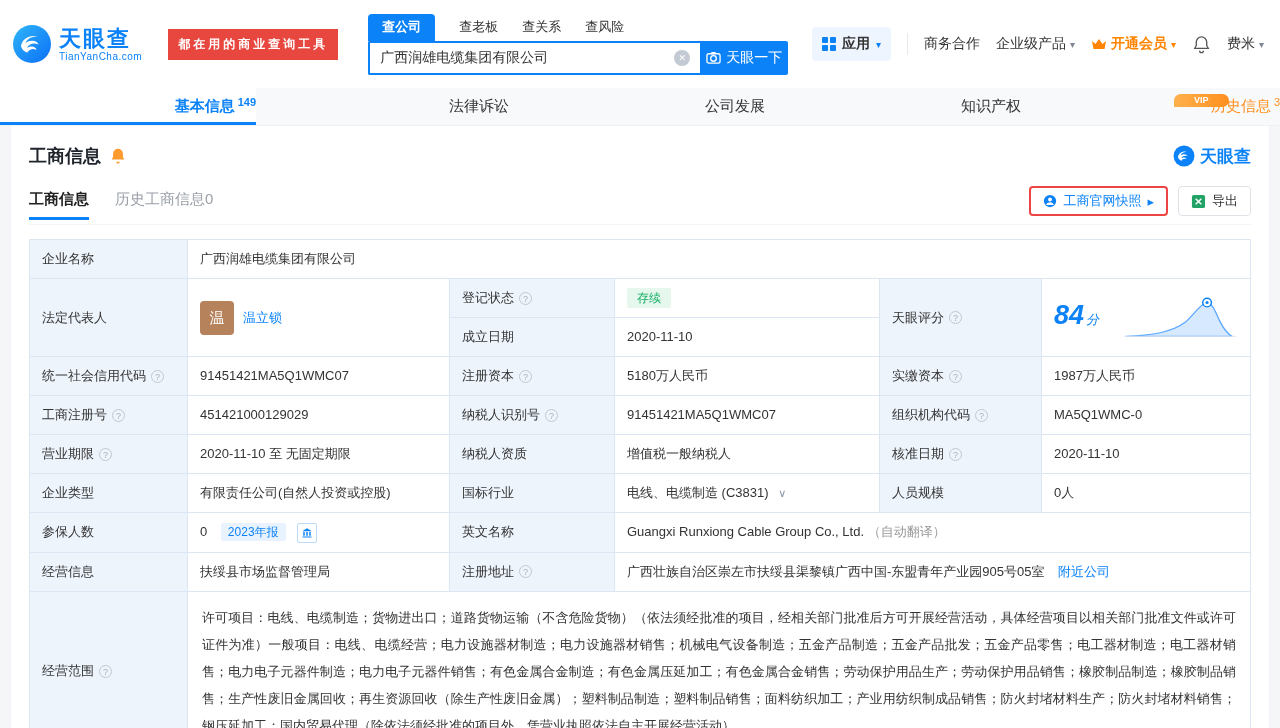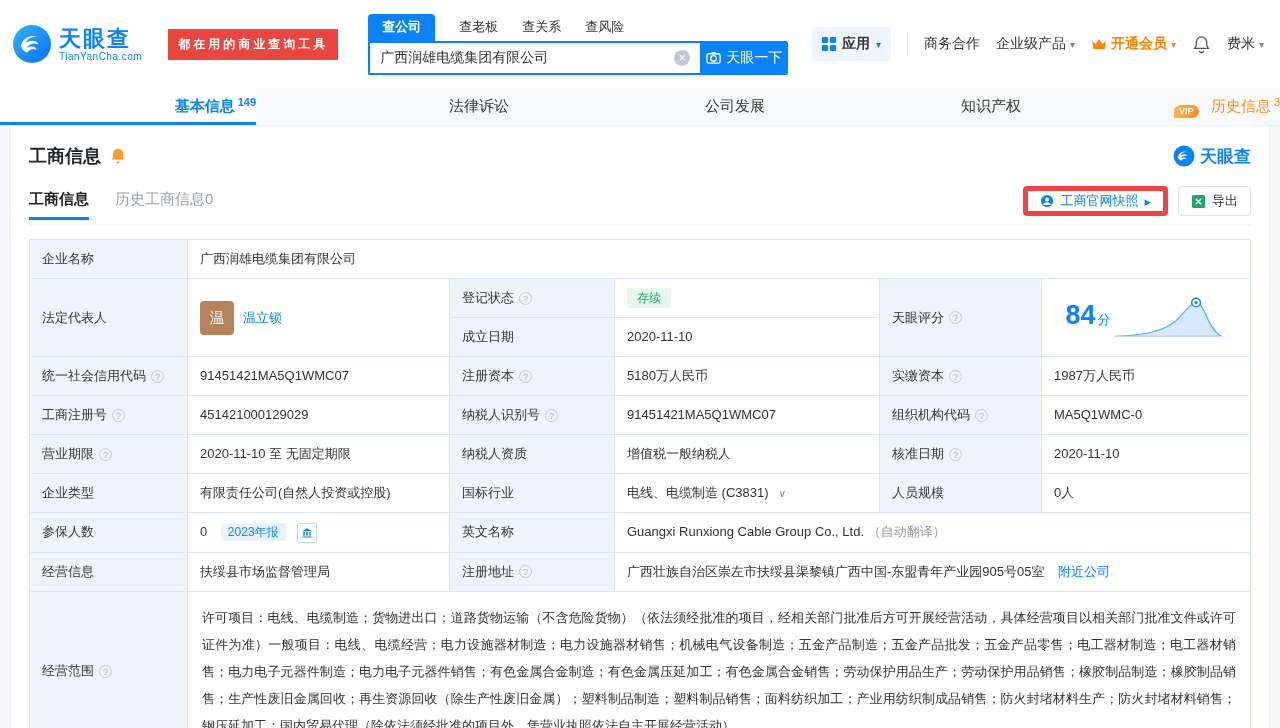--- a/index.html
+++ b/index.html
@@ -36,52 +36,52 @@
   .vip-link .caret { color:#ff8400; }
 
   
   .nav-tabs { height:38px; display:flex; background:#f7f9fb; border-bottom:1px solid #edf0f4; }
   .nav-tab { flex:1; display:flex; align-items:center; justify-content:flex-end; font-size:15px; color:#333; position:relative; cursor:pointer; }
   .nav-tab .cnt { font-size:11px; margin-left:3px; color:#999; transform:translateY(-5px); }
   .nav-tab.active { background:#fff; color:#0b82f7; font-weight:bold; box-shadow:inset 0 -3px 0 #0b82f7; }
   .nav-tab.active .cnt { color:#0b82f7; }
   .nav-tab.vip { color:#ff8f1f; }
   .nav-tab.vip .cnt { color:#ff8f1f; }
-  .vip-badge { position:absolute; top:17px; left:50%; margin-left:22px; background:linear-gradient(90deg,#ffb14d,#ff8f1f);
-     color:#fff; font-size:9px; line-height:13px; padding:0 5px; border-radius:7px 7px 7px 0; font-weight:bold; }
+  .vip-badge { position:absolute; top:6px; left:50%; margin-left:22px; background:linear-gradient(90deg,#ffb14d,#ff8f1f);
+     color:#fff; font-size:9px; line-height:13px; padding:0 20px; border-radius:7px 7px 7px 0; font-weight:bold; }
 
   
   .card { margin:0 10px; background:#fff; border:1px solid #f0f2f6; border-top:none; padding:18px 18px 24px; min-height:585px; }
   .sec-head { display:flex; align-items:center; }
   .sec-title { font-size:18px; font-weight:bold; color:#20242c; }
   .bell-btn { margin-left:8px; cursor:pointer; display:flex; }
   .watermark { margin-left:auto; display:flex; align-items:center; gap:5px; color:#0b82f7; font-weight:bold; font-size:17px; }
   .subtab-row { display:flex; align-items:center; margin-top:18px; border-bottom:1px solid #f2f4f7; }
   .subtab { font-size:15px; padding-bottom:8px; cursor:pointer; border-bottom:3px solid transparent; }
   .subtab.active { font-weight:bold; color:#222; border-bottom-color:#0b82f7; }
   .subtab.inactive { color:#9aa0a8; margin-left:26px; }
   .head-btns { margin-left:auto; display:flex; gap:10px; padding-bottom:8px; }
-  .snap-btn { display:flex; align-items:center; gap:6px; border:5px solid #ef4444; color:#0b82f7; background:#fff;
+  .snap-btn { display:flex; align-items:center; gap:6px; border:2px solid #ef4444; color:#0b82f7; background:#fff;
      height:30px; padding:0 12px; border-radius:4px; font-size:13px; cursor:pointer; }
   .export-btn { display:flex; align-items:center; gap:6px; border:1px solid #dfe3e8; color:#333; background:#fff;
      height:30px; padding:2px 12px; border-radius:4px; font-size:13px; cursor:pointer; }
 
   
   table.info { width:100%; border-collapse:collapse; table-layout:fixed; font-size:13px; margin-top:14px; }
   table.info td { border:1px solid #dce6f3; padding:9px 12px; background:#fff; vertical-align:middle; line-height:20px; word-break:break-all;}
   table.info td.lbl { background:#eef4fc; }
   .lblin { display:flex; align-items:center; gap:5px; }
   .q { flex:0 0 13px; width:13px; height:13px; border:1px solid #c3c8d0; border-radius:50%; color:#aab0b9;
      font-size:9px; line-height:12px; text-align:center; cursor:pointer; }
   .rep { display:flex; align-items:center; gap:9px; }
   .avatar { width:34px; height:34px; border-radius:4px; background:#b5825c; color:#fff; display:inline-flex;
      align-items:center; justify-content:center; font-size:15px; flex:0 0 34px;}
   .link { color:#0b82f7; cursor:pointer; }
   .badge-green { color:#0fae62; background:#e6f7ee; padding:3px 10px; border-radius:2px; font-size:12px; }
-  .score-wrap { display:flex; align-items:center; justify-content:center; }
+  .score-wrap { display:flex; align-items:center; justify-content:space-between;font-style:italic; }
   .score-num { font-size:27px; font-weight:bold; color:#0b82f7; }
   .score-unit { font-size:13px; color:#0b82f7; margin-left:2px; }
   .report-badge { background:#e8f3ff; color:#0b82f7; font-size:12px; padding:2px 7px; border-radius:2px; margin-left:10px; cursor:pointer;}
   .bank-box { margin-left:8px; border:1px solid #bcd9f7; border-radius:2px; width:20px; height:20px;
      display:inline-flex; align-items:center; justify-content:center; vertical-align:middle; cursor:pointer; }
   .chev { color:#8a94a6; font-size:11px; margin-left:6px; cursor:pointer;}
   .note-gray { color:#999; }
   .scope-cell { line-height:27px !important; text-align:justify; padding:12px 14px !important; }
   .addr-link { margin-left:10px; }
 </style>

